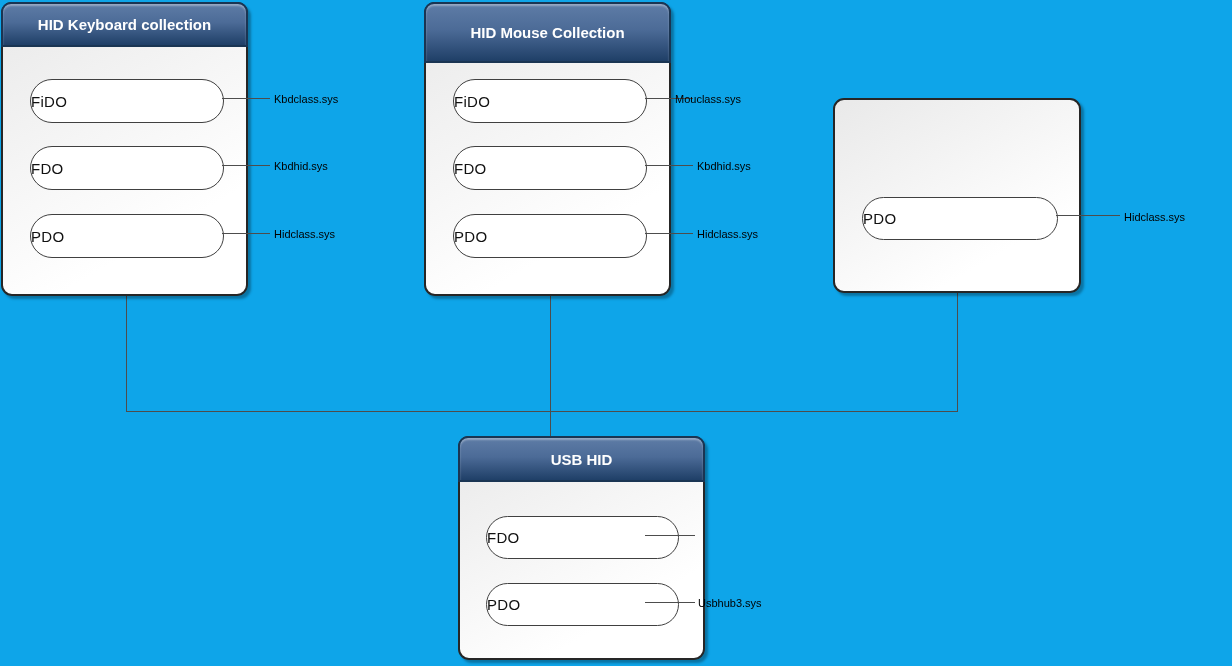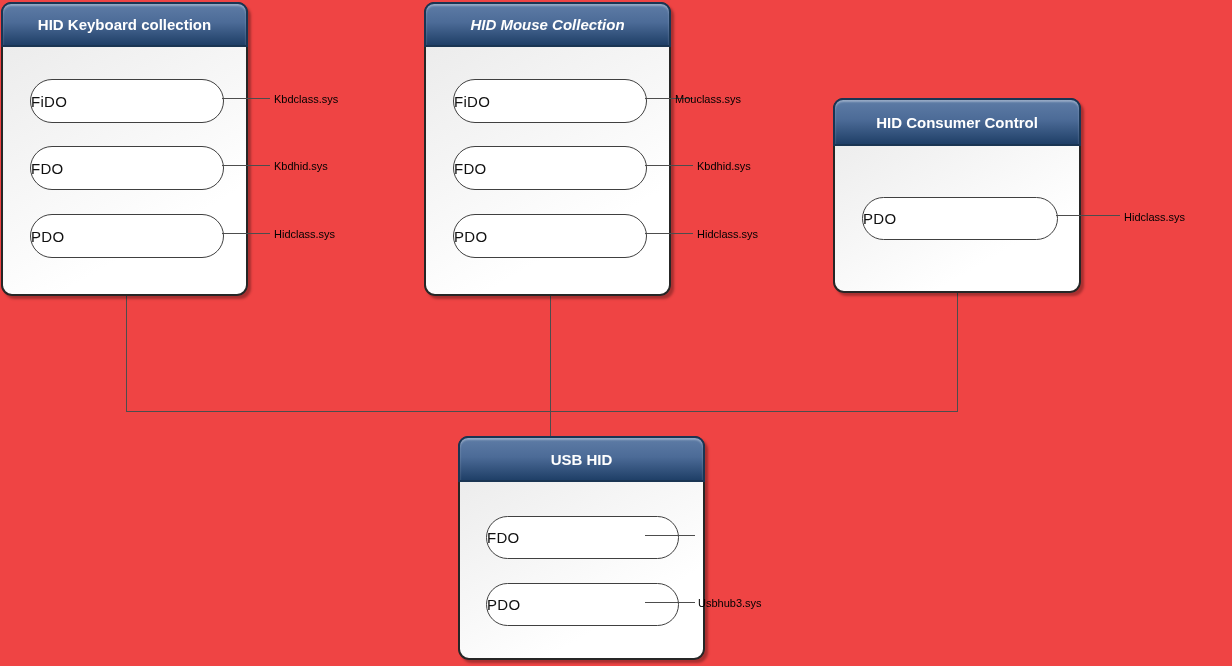--- a/index.html
+++ b/index.html
@@ -2,21 +2,21 @@
 <html style="--header-top: #5e7ca6; --header-bottom: #1f3f67; --header-border: #1a3553; --box-border: #262626; --body-top: #e9e9e9; --body-bottom: #ffffff; --pill-fill: #ffffff; --pill-border: #404040; --connector: #4d4d4d; --title-text: #ffffff; --node-text: #111111; --annotation-text: #000000;"><head>
 <meta charset="utf-8">
 <style>
   * { margin:0; padding:0; box-sizing:border-box; }
   html,body { background:#ffffff; }
   body { font-family:"Liberation Sans", sans-serif; }
 
   .canvas {
     position:relative;
     width:1232px; height:666px;
-    background:#ef4444;
+    background:#0ea5e9;
     overflow:hidden;
   }
 
   
   .box {
     position:absolute;
     border:2px solid var(--box-border,#262626);
     border-radius:11px;
     background:linear-gradient(150deg, var(--body-top,#e9e9e9) 0%, var(--body-bottom,#ffffff) 75%);
     box-shadow:3px 3px 2.5px rgba(0,0,0,0.30);
@@ -77,38 +77,35 @@
     </div>
     <div class="pill" style="left:27px; top:142px; width:194px;">
       <span>FDO</span>
     </div>
     <div class="pill" style="left:27px; top:210px; width:194px;">
       <span>PDO</span>
     </div>
   </div>
 
   <div class="box" style="left:424px; top:2px; width:247px; height:294px;">
-    <div class="box-header" style="height:45px;font-style:italic;">
+    <div class="box-header" style="height:61px;">
       <span>HID Mouse Collection</span>
     </div>
     <div class="pill" style="left:27px; top:75px; width:194px;">
       <span>FiDO</span>
     </div>
     <div class="pill" style="left:27px; top:142px; width:194px;">
       <span>FDO</span>
     </div>
     <div class="pill" style="left:27px; top:210px; width:194px;">
       <span>PDO</span>
     </div>
   </div>
 
   <div class="box" style="left:833px; top:98px; width:248px; height:195px;">
-    <div class="box-header" style="height:48px;">
-      <span>HID Consumer Control</span>
-    </div>
     <div class="pill" style="left:27px; top:97px; width:196px; height:43px;">
       <span>PDO</span>
     </div>
   </div>
 
   <div class="box" style="left:426px; top:436px; width:247px; height:224px;margin-left:32px;">
     <div class="box-header" style="height:46px;">
       <span>USB HID</span>
     </div>
     <div class="pill" style="left:26px; top:78px; width:193px; height:43px;">

